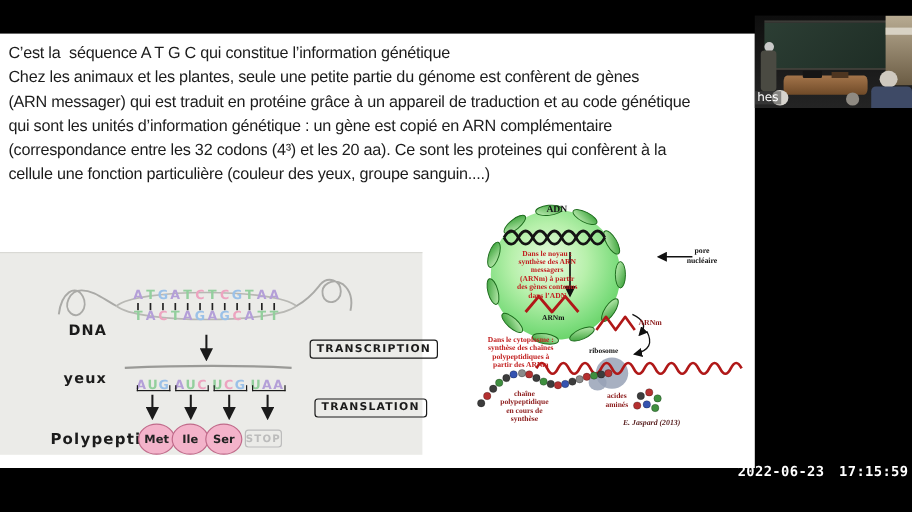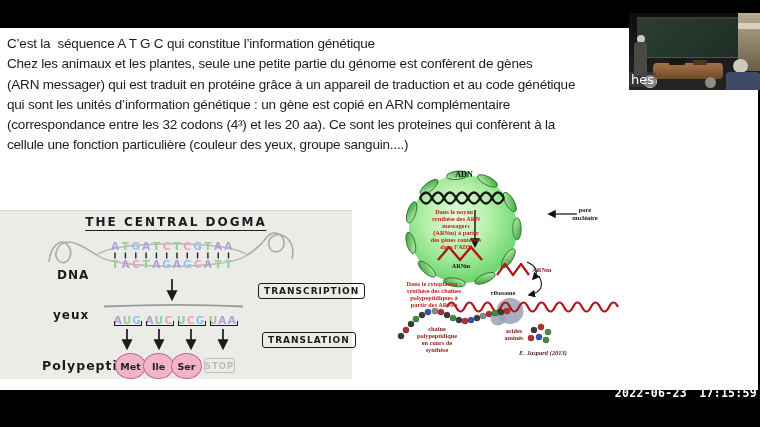--- a/index.html
+++ b/index.html
@@ -1,20 +1,20 @@
 <!DOCTYPE html>
 <html><head>
 <meta charset="utf-8">
 <style>
   html,body{margin:0;padding:0;background:#000;}
   #stage{position:relative;width:760px;height:427px;background:#000;overflow:hidden;
          font-family:"Liberation Sans",sans-serif;}
 
   
-  #slide{position:absolute;left:0;top:28px;width:758px;height:362px;background:#ffffff;}
+  #slide{position:absolute;left:0;top:28px;width:629px;height:362px;background:#ffffff;}
   #para{position:absolute;left:7px;top:6px;color:#1c1c1c;font-size:13.5px;line-height:20.3px;
         letter-spacing:-0.2px;}
   #para .pline{white-space:pre;}
 
   
   #dogma{position:absolute;left:0;top:182px;width:352px;height:168px;background:#ebebe8;
          border-top:1px solid #d9d9d5;font-family:"DejaVu Sans",sans-serif;color:#1b1b1b;}
   #dogma .abs{position:absolute;}
   #dogma-title{left:50%;top:4px;transform:translateX(-50%);font-size:12px;font-weight:bold;
          letter-spacing:2px;border-bottom:1.6px solid #1b1b1b;padding-bottom:1px;white-space:nowrap;}
@@ -55,21 +55,21 @@
           background:linear-gradient(#a3744a,#6f4a28);}
   #laptop{left:40px;top:46px;width:16px;height:6px;background:#151515;border-radius:1px;}
   #books{left:64px;top:47px;width:14px;height:5px;background:#4e3категория520;background:#4e3520;}
   .head{border-radius:50%;}
   #lect-head{left:8px;top:22px;width:8px;height:8px;background:#c9c9c9;}
   #lect-body{left:5px;top:29px;width:13px;height:34px;background:#4a4a42;border-radius:3px;}
   #aud1{left:14px;top:62px;width:14px;height:13px;background:#d6d3cd;}
   #aud2{left:76px;top:64px;width:11px;height:11px;background:#8f8a82;}
   #aud3-head{left:104px;top:46px;width:15px;height:14px;background:#cfc9bf;}
   #aud3-body{left:97px;top:59px;width:34px;height:18px;background:#3e4a66;border-radius:4px 4px 0 0;}
-  #cam-tag{left:0;bottom:3px;color:#fff;font-size:13px;padding:0 2px;
+  #cam-tag{left:0;bottom:3px;color:#fff;font-size:10px;padding:0 2px;
           background:rgba(70,70,70,.55);font-family:"DejaVu Sans",sans-serif;}
 
   
   #timestamp{position:absolute;top:386px;right:3px;color:#ffffff;font-size:11.5px;font-weight:bold;
           font-family:"DejaVu Sans Mono",monospace;letter-spacing:.3px;word-spacing:5px;}
 </style>
 </head>
 <body>
 
 <div id="stage">
@@ -116,21 +116,20 @@
         <path d="M104,95.5 C150,93.5 205,93.5 243,95.5" stroke="#9a9a97" stroke-width="1.8" fill="none"></path>
 
         <g stroke="#1b1b1b" stroke-width="1.7">
           <line x1="127" y1="118" x2="127" y2="137" marker-end="url(#ahd)"></line>
           <line x1="159" y1="118" x2="159" y2="137" marker-end="url(#ahd)"></line>
           <line x1="191" y1="118" x2="191" y2="137" marker-end="url(#ahd)"></line>
           <line x1="223" y1="118" x2="223" y2="137" marker-end="url(#ahd)"></line>
         </g>
       </svg>
 
-      <div class="abs" id="dogma-title">THE CENTRAL DOGMA</div>
 
       <div class="abs seq-row" style="left:110px;top:30px">
           <span class="base" style="color: rgb(180, 159, 216);">A</span>
           <span class="base" style="color: rgb(147, 207, 157);">T</span>
           <span class="base" style="color: rgb(155, 193, 232);">G</span>
           <span class="base" style="color: rgb(180, 159, 216);">A</span>
           <span class="base" style="color: rgb(147, 207, 157);">T</span>
           <span class="base" style="color: rgb(237, 164, 192);">C</span>
           <span class="base" style="color: rgb(147, 207, 157);">T</span>
           <span class="base" style="color: rgb(237, 164, 192);">C</span>

